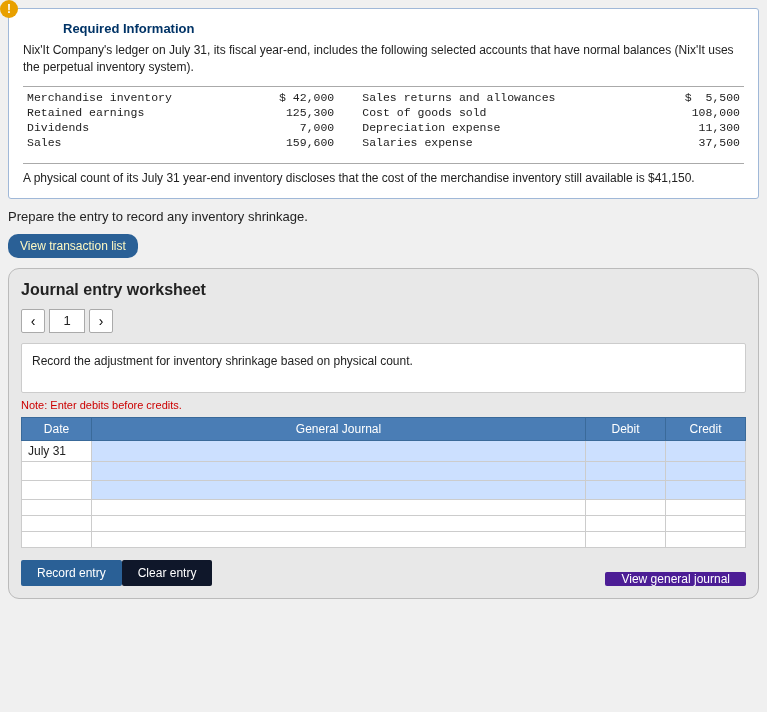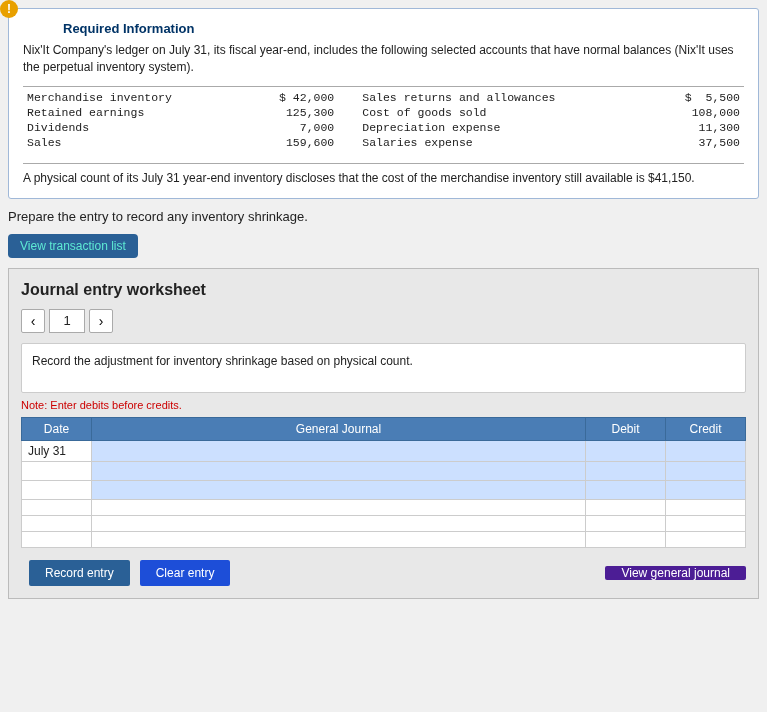--- a/index.html
+++ b/index.html
@@ -87,34 +87,34 @@
 
     
     .prepare-text {
       font-size: 13px;
       margin: 8px 0 10px 0;
     }
 
     
     .btn-view-transaction {
       background: #2a6096;
-      color: #5eead4;
+      color: #fef9c3;
       border: none;
       padding: 5px 12px;
       font-size: 12px;
       cursor: pointer;
-      border-radius: 4px;
+      border-radius: 10px;
       margin-bottom: 10px;
     }
 
     
     .journal-worksheet {
       background: #e8e8e8;
       border: 1px solid #bbb;
-      border-radius: 0;
+      border-radius: 11px;
       padding: 12px;
     }
     .worksheet-title {
       font-size: 16px;
       font-weight: bold;
       color: #222;
       margin-bottom: 10px;
     }
 
     
@@ -213,35 +213,33 @@
       font-size: 12px;
       outline: none;
     }
     .journal-table td.white-cell {
       background: #fff;
     }
 
     
     .bottom-buttons {
       display: flex;
-      gap: 10px;
-      align-items: center;
-      margin-left: 8px;
+      align-items: flex-end;
     }
     .btn-record {
       background: #2a6096;
       color: white;
       border: none;
       padding: 6px 16px;
       font-size: 12px;
       cursor: pointer;
       border-radius: 2px;
     }
     .btn-clear {
-      background: #1d4ed8;
+      background: #0f172a;
       color: white;
       border: none;
       padding: 6px 16px;
       font-size: 12px;
       cursor: pointer;
       border-radius: 2px;
     }
     .btn-view-journal {
       background: #4c1d95;
       color: white;

